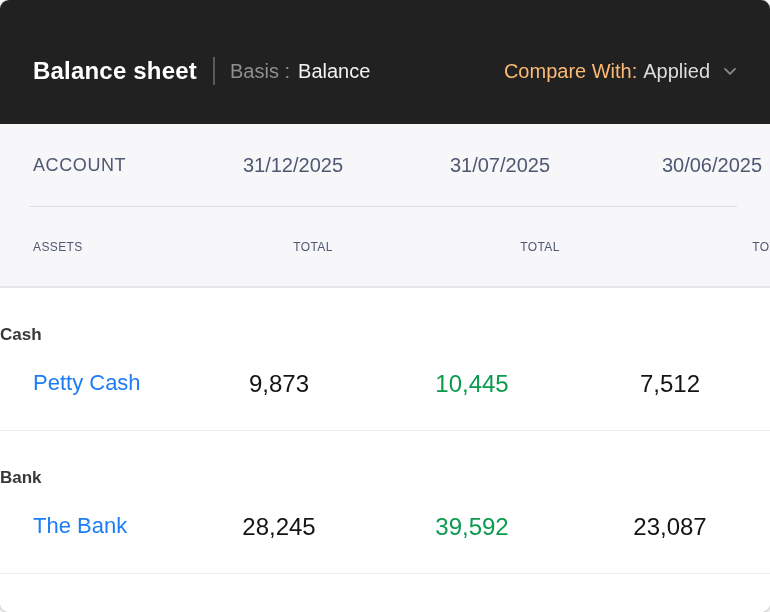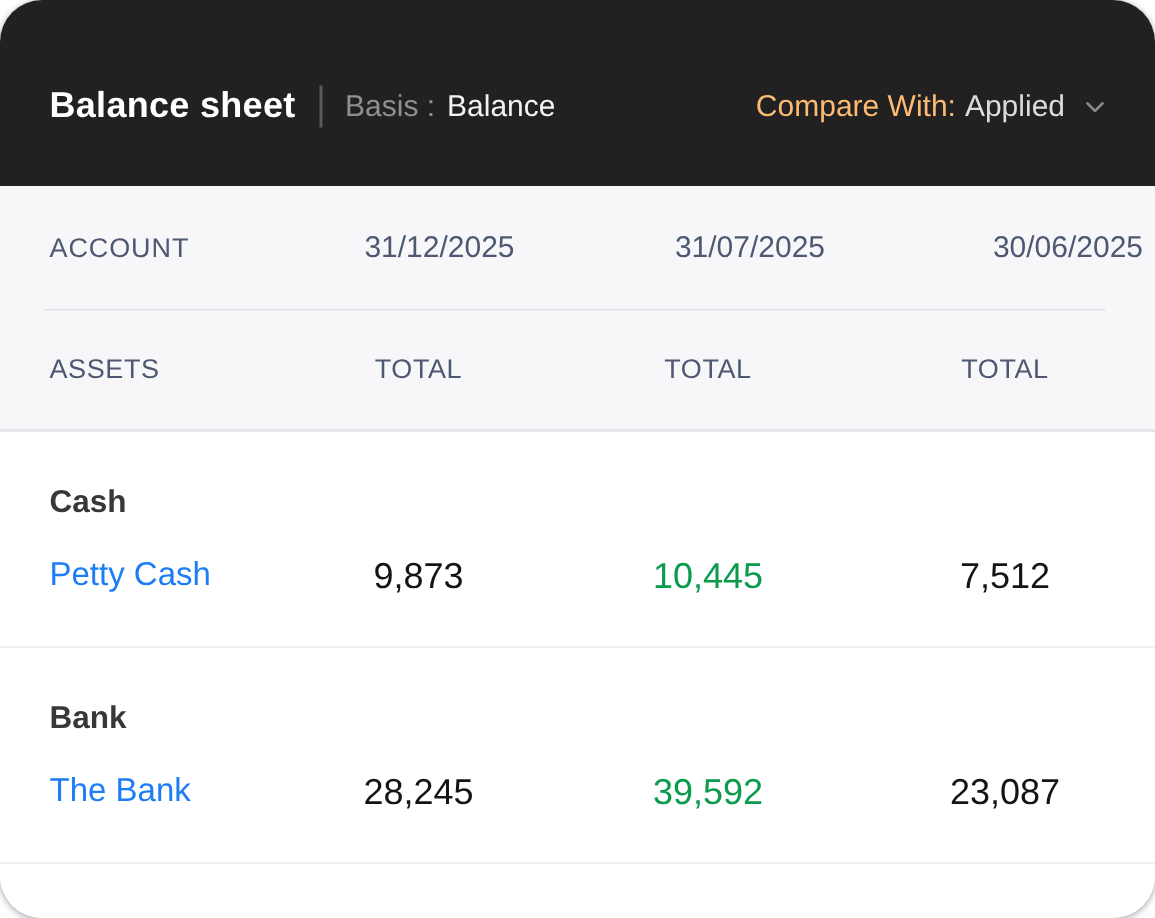--- a/index.html
+++ b/index.html
@@ -1,19 +1,19 @@
 <!DOCTYPE html>
 <html><head>
 <meta charset="utf-8">
 <style>
   * { margin:0; padding:0; box-sizing:border-box; }
   html,body { width:770px; height:612px; background:#ffffff; font-family:"Liberation Sans", sans-serif; }
   .card {
     width:770px; height:612px;
-    border-radius:28px;
+    border-radius:9px;
     background:#ffffff;
     box-shadow:0 1px 4px rgba(90,95,105,.55);
     overflow:hidden;
     display:flex; flex-direction:column;
   }
   
   .hdr {
     height:124px; flex:0 0 124px;
     background:#212121;
     display:flex; align-items:center;
@@ -33,28 +33,28 @@
   .chev { width:20px; height:20px; margin-left:4px; display:block; }
 
   
   .grid-row { display:grid; grid-template-columns:184px 190px 196px 200px; align-items:center; }
   .cell-account { padding-left:33px; text-align:left; }
   .cell-num { text-align:center; }
 
   .meta-row { background:#f7f7f9; color:#4e5872; }
   .row-dates { height:82px; flex:0 0 82px; font-size:20px;gap:14px; }
   .row-dates .cell-account { font-size:18px; letter-spacing:.6px; }
-  .row-totals { height:79px; flex:0 0 79px; font-size:18px; letter-spacing:.4px; }
+  .row-totals { height:79px; flex:0 0 79px; font-size:12px; letter-spacing:.4px;gap:34px; }
 
   .divider-inset { border-top:1px solid #dcdfe3; margin:0 33px 0 29px; }
   .divider-strong { height:2px; background:#e4e6ea; }
   .divider { border-top:1px solid #ececee; }
 
   .section { background:#ffffff; padding:32px 0 30px; }
-  .section-title { padding-left:33px; font-size:21px; font-weight:600; color:#383838; line-height:30px; margin-bottom:18px; }
+  .section-title { font-size:17px; font-weight:600; color:#383838; line-height:30px; margin-bottom:18px; }
   .data-row { line-height:30px; }
   .account-link { color:#1c7df6; font-size:22px; cursor:pointer;text-align:right; }
   .val { font-size:24px; color:#141414; }
   .val.green { color:#0b9b4d; }
 
   .footer { flex:1; background:#ffffff; }
 </style>
 </head>
 <body>
 

